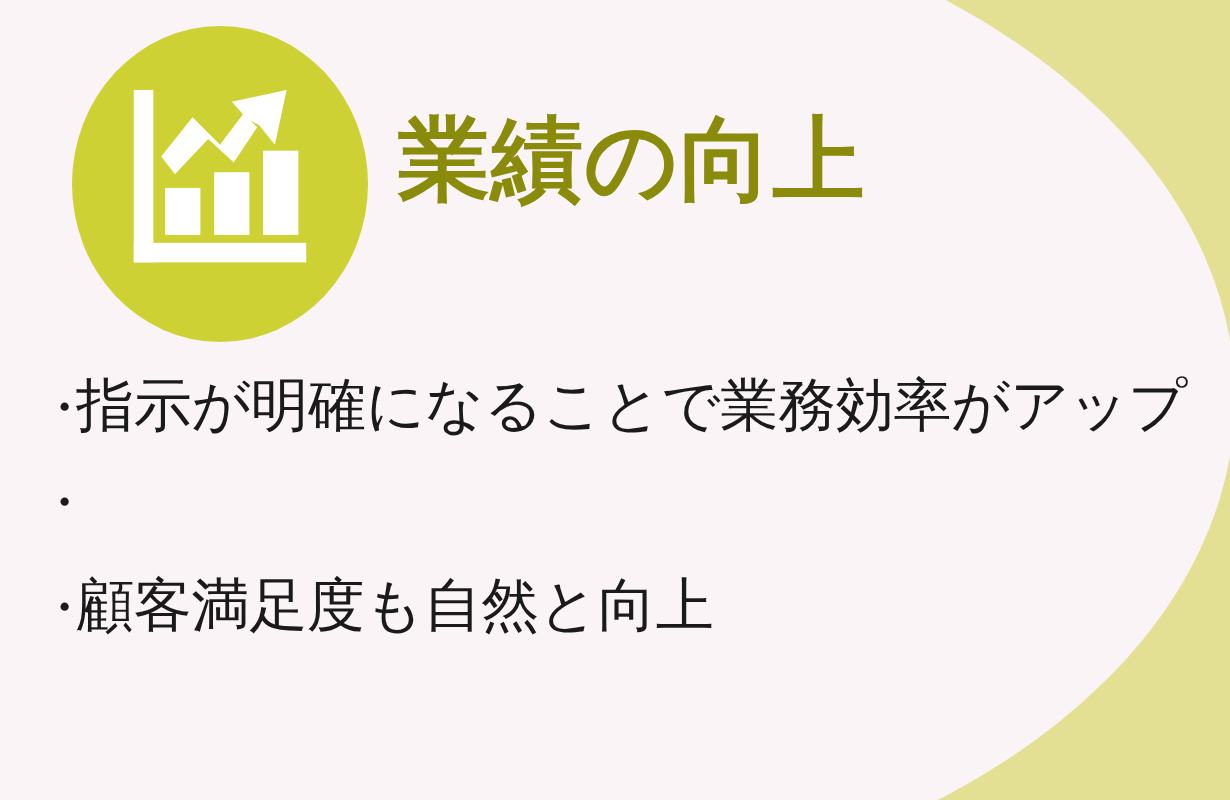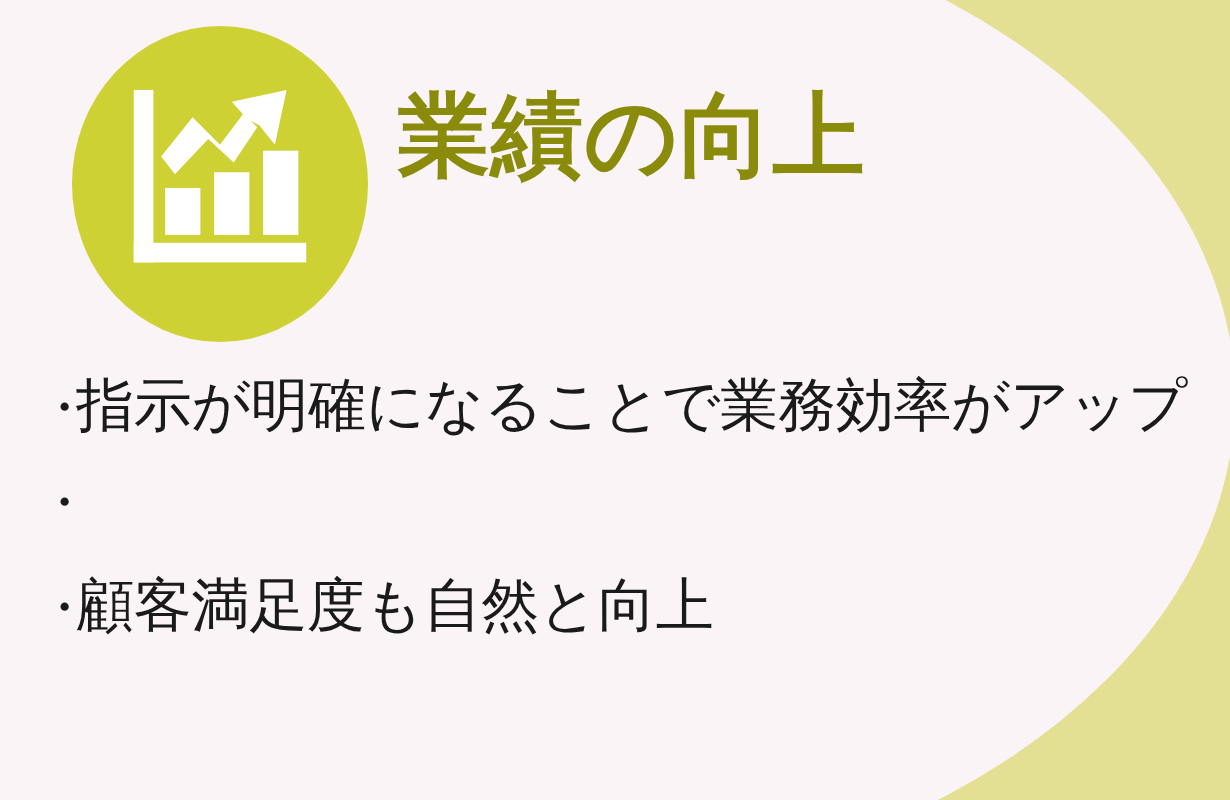--- a/index.html
+++ b/index.html
@@ -59,21 +59,21 @@
     top: 50%;
     transform: translate(-50%, -50%);
     width: 196px;
     height: 196px;
     display: block;
   }
 
   #title {
     position: absolute;
     left: 398px;
-    top: 88px;
+    top: 112px;
     font-family: "Liberation Serif", "DejaVu Serif", serif;
     font-weight: 700;
     font-size: 92px;
     line-height: 1.06;
     letter-spacing: 0.012em;
     color: #8a8b0a;
     white-space: nowrap;
   }
 
   

